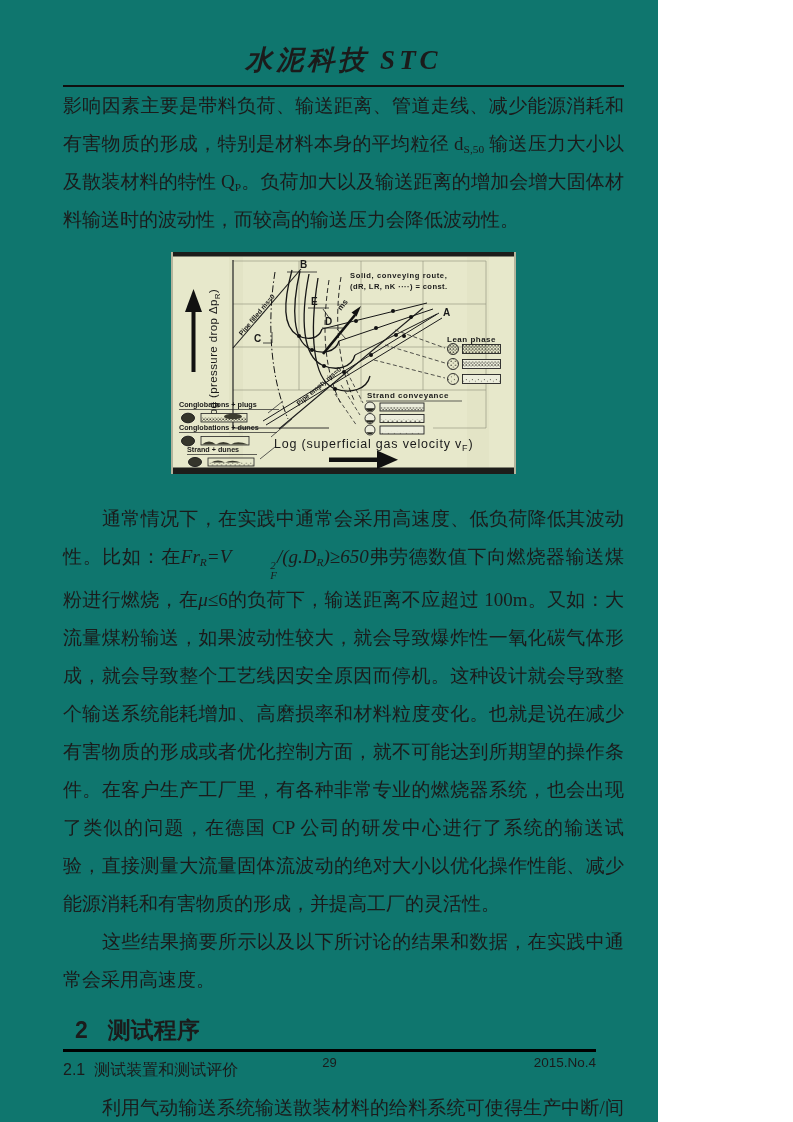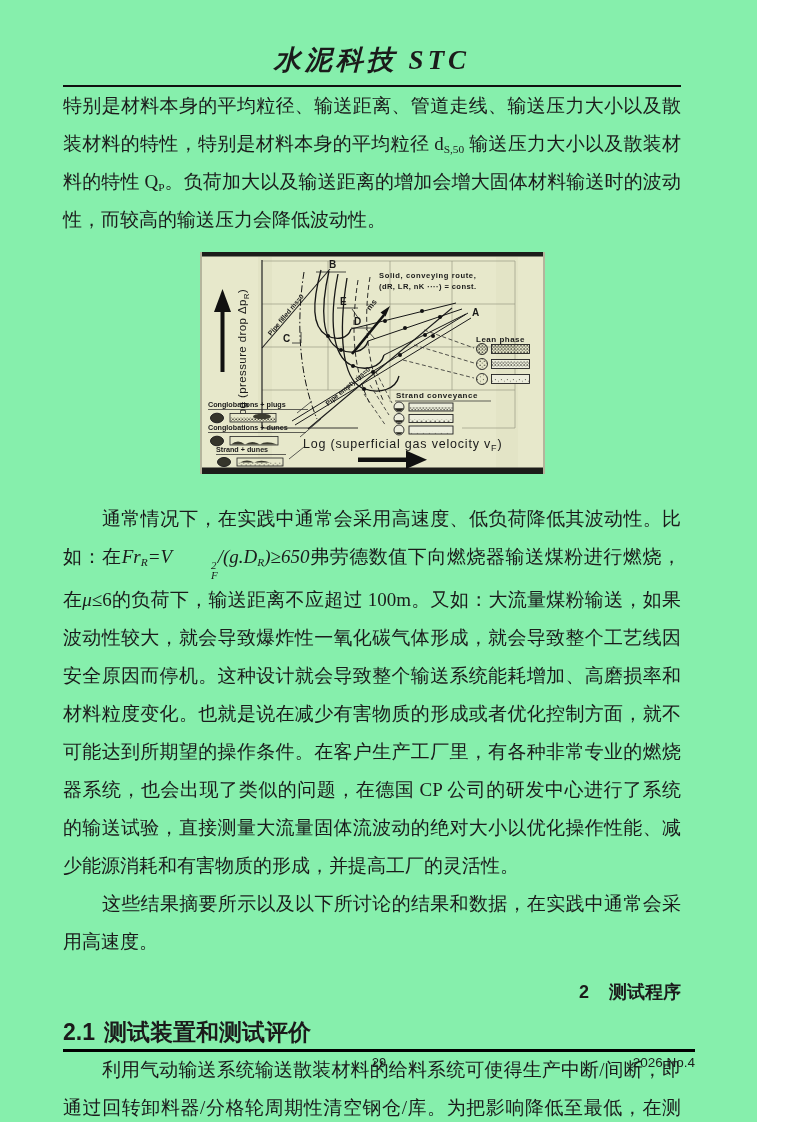--- a/index.html
+++ b/index.html
@@ -1,56 +1,56 @@
 <!DOCTYPE html>
 <html><head>
 <meta charset="utf-8">
 <style>
   html,body{margin:0;padding:0;background:#ffffff;}
   .page{
-    position:relative;width:757px;height:1122px;background:#86efac;
+    position:relative;width:658px;height:1122px;background:#0f766e;
     font-family:"Liberation Serif","DejaVu Serif",serif;color:#1b1b1b;
-    box-sizing:border-box;padding:44px 76px 0 63px;overflow:hidden;
+    box-sizing:border-box;padding:44px 34px 0 63px;overflow:hidden;
   }
   .hdr{text-align:center;font-size:27px;font-weight:bold;font-style:italic;
     letter-spacing:4px;line-height:1.2;}
   .hdr-rule{border:none;border-top:2px solid #101010;margin:9px 0 0 0;}
   p.body{font-size:19px;line-height:38px;margin:0;text-align:justify;text-justify:inter-ideograph;}
   p.body.ind{text-indent:2.05em;}
   .first{margin-top:3px;}
   sub.sm{font-size:0.60em;vertical-align:-0.3em;line-height:0;font-family:Liberation Serif, serif;}
   .frm{font-style:italic;}
   .supsub{display:inline-flex;flex-direction:column;align-items:flex-start;
     vertical-align:-0.5em;font-size:0.58em;line-height:0.95;font-style:italic;}
   .figwrap{width:345px;margin:13px auto 0 auto;}
   .figcap{text-align:center;font-family:"Liberation Sans","DejaVu Sans",sans-serif;
     font-size:14px;margin-top:7px;letter-spacing:1px;}
   .h2{font-family:"Liberation Sans","DejaVu Sans",sans-serif;font-weight:bold;
-    font-size:18px;margin:14px 0 0 0;line-height:34px;text-align:right;}
+    font-size:23px;margin:14px 0 0 12px;line-height:34px;}
   .h2 .num{margin-right:20px;}
-  .h3{font-family:"Liberation Sans","DejaVu Sans",sans-serif;font-weight:bold;
-    font-size:23px;margin:6px 0 2px 0;line-height:34px;}
+  .h3{font-family:"Liberation Sans","DejaVu Sans",sans-serif;font-weight:normal;
+    font-size:16px;margin:6px 0 2px 0;line-height:34px;}
   .h3 .num{margin-right:9px;}
   .footer{position:absolute;left:63px;right:62px;top:1049px;
     font-family:"Liberation Sans","DejaVu Sans",sans-serif;}
   .f-rule{border:none;border-top:3.5px solid #000;margin:0;}
   .f-row{position:relative;text-align:center;font-size:13px;margin-top:3px;}
   .f-issue{position:absolute;right:0;top:0;font-size:13.5px;}
   
   svg text{font-family:"Liberation Sans","DejaVu Sans",sans-serif;fill:#1a1a1a;}
 </style>
 </head>
 <body>
 
 <div class="page">
 
   <div class="hdr">水泥科技 STC</div>
   <hr class="hdr-rule">
 
-  <p class="body first"><span>特别是材料本身的平均粒径、输送距离、管道走线、输送压力大小以及散装材料的特性，特别是材料本身的平均粒径 d</span><sub class="sm">S,50</sub><span> 输送压力大小以及散装材料的特性 Q</span><sub class="sm">P</sub><span>。负荷加大以及输送距离的增加会增大固体材料输送时的波动性，而较高的输送压力会降低波动性。</span></p>
+  <p class="body first"><span>影响因素主要是带料负荷、输送距离、管道走线、减少能源消耗和有害物质的形成，特别是材料本身的平均粒径 d</span><sub class="sm">S,50</sub><span> 输送压力大小以及散装材料的特性 Q</span><sub class="sm">P</sub><span>。负荷加大以及输送距离的增加会增大固体材料输送时的波动性，而较高的输送压力会降低波动性。</span></p>
 
   <div class="figwrap">
     <svg viewBox="0 0 345 222" width="345" height="222">
       <defs>
         <pattern id="spkD" width="3.2" height="3.2" patternUnits="userSpaceOnUse">
           <circle cx="0.9" cy="0.9" r="0.75" fill="#2a2a22"></circle>
           <circle cx="2.5" cy="2.4" r="0.65" fill="#2a2a22"></circle>
         </pattern>
         <pattern id="spkM" width="4.5" height="4" patternUnits="userSpaceOnUse">
           <circle cx="1.1" cy="1.2" r="0.7" fill="#3a3a30"></circle>
@@ -225,17 +225,17 @@
   <div class="h2"><span class="num">2</span><span>测试程序</span></div>
 
   <div class="h3"><span class="num">2.1</span><span>测试装置和测试评价</span></div>
 
   <p class="body ind">利用气动输送系统输送散装材料的给料系统可使得生产中断/间断，即通过回转卸料器/分格轮周期性清空钢仓/库。为把影响降低至最低，在测试中在其底部放置一个净容积为 2 立方米的压力排放容器和一个大容量椎体形状充气系统进行辅</p>
 
   <div class="footer">
     <hr class="f-rule">
     <div class="f-row">
       <span>29</span>
-      <span class="f-issue">2026.No.4</span>
+      <span class="f-issue">2015.No.4</span>
     </div>
   </div>
 
 </div>
 
 </body></html>

